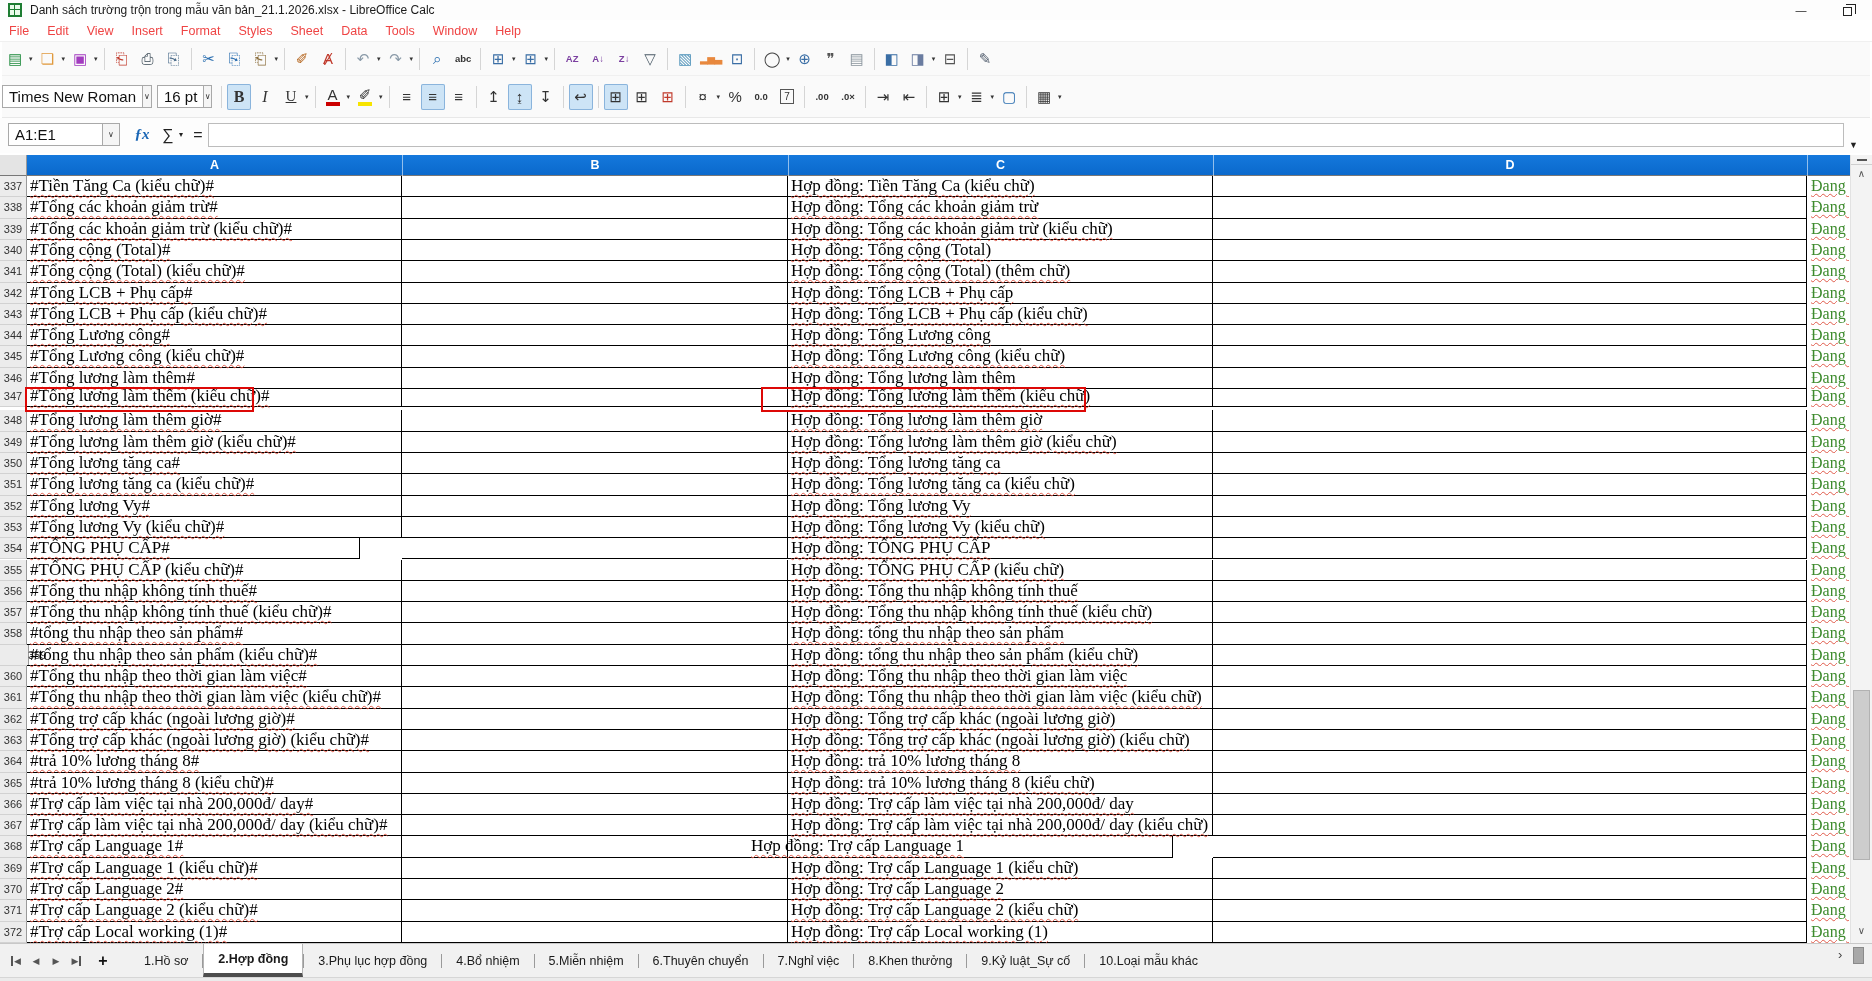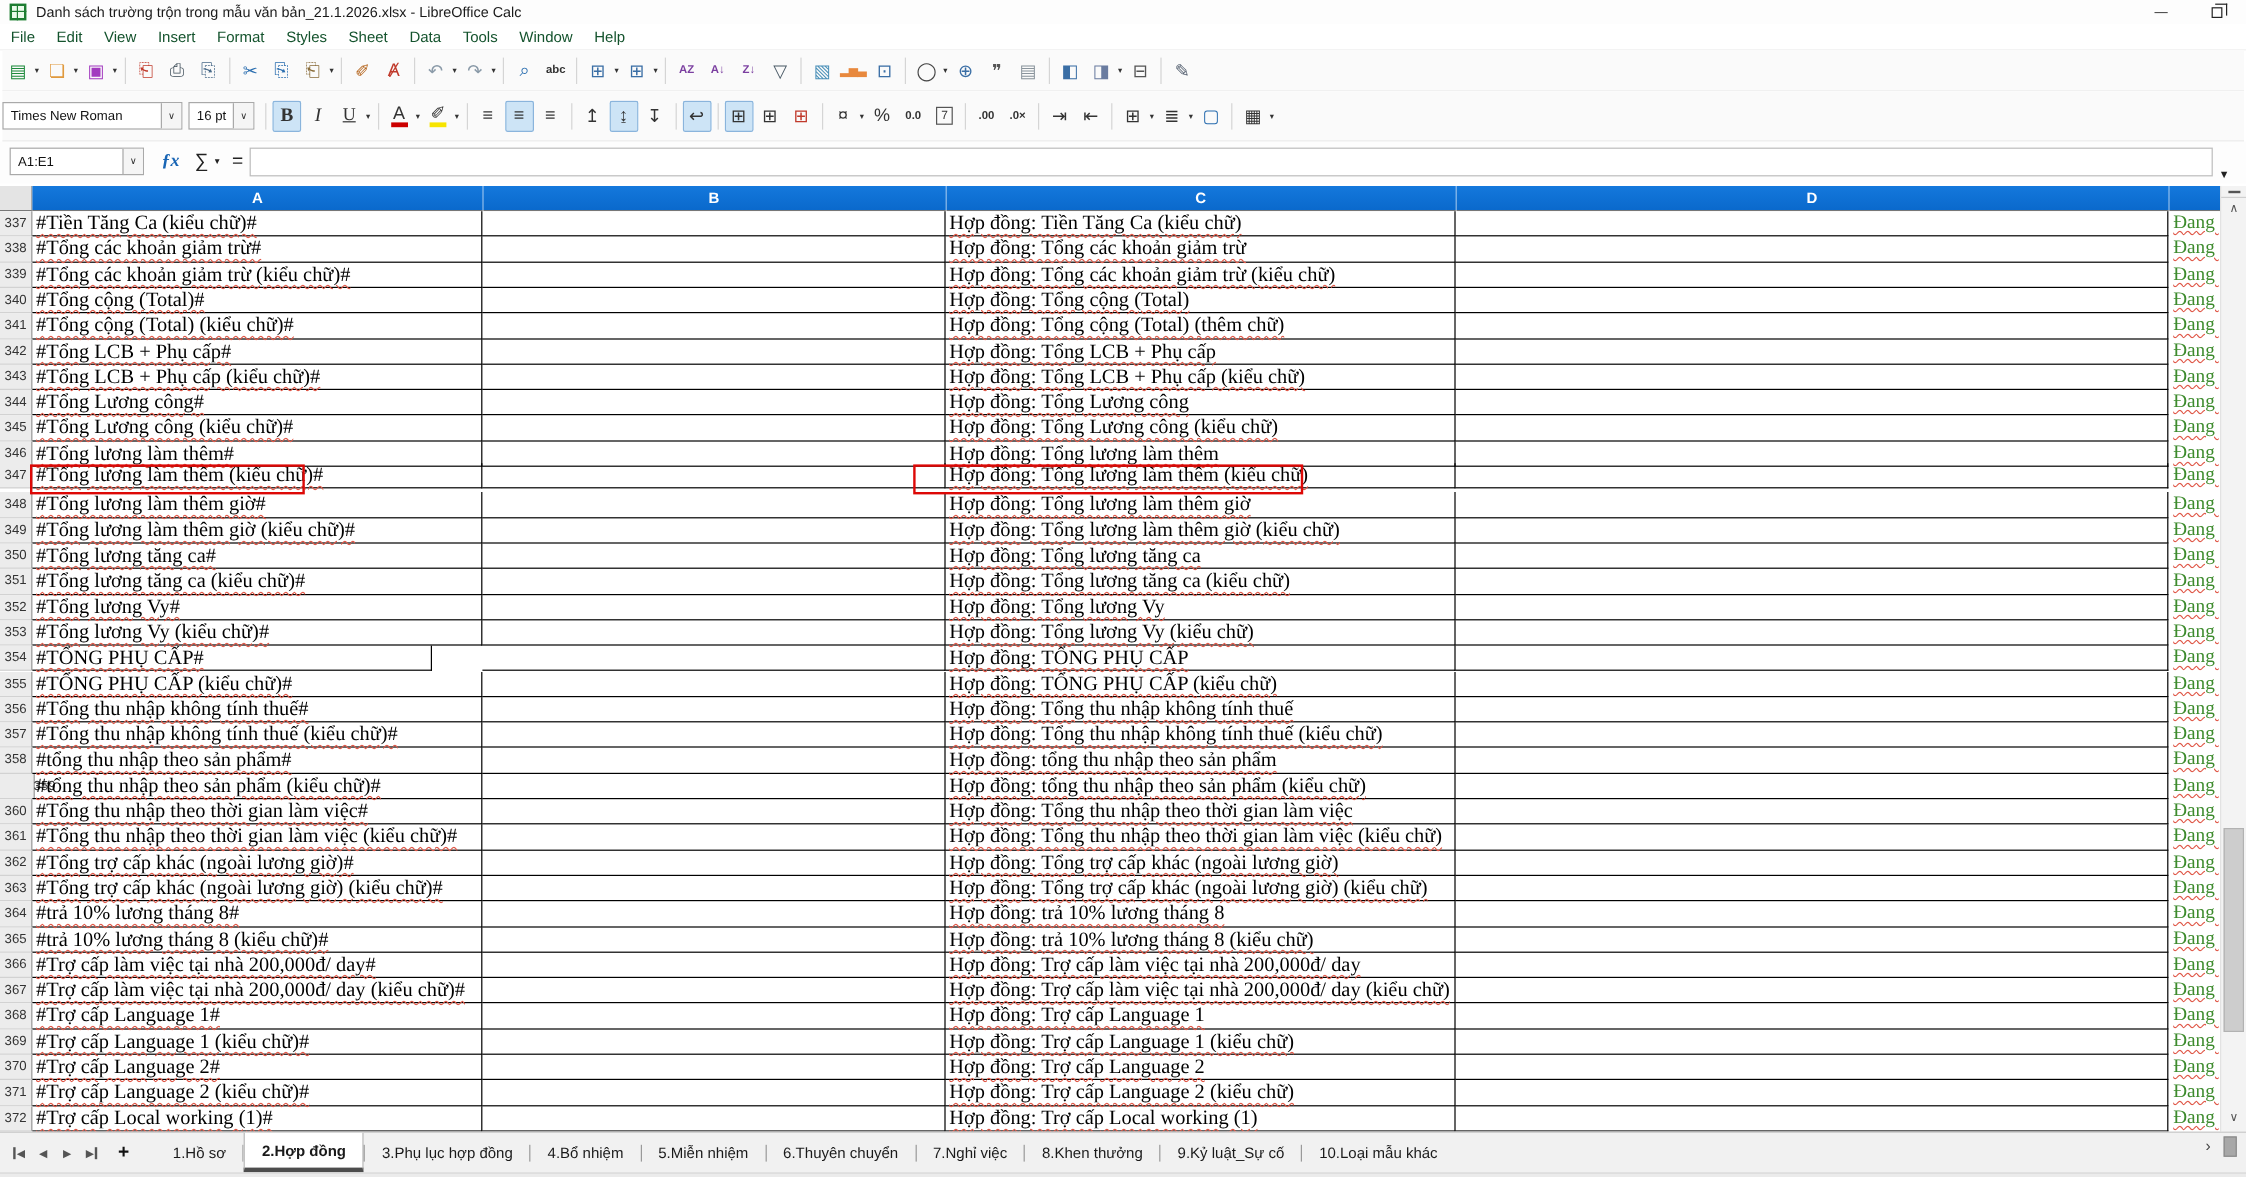--- a/index.html
+++ b/index.html
@@ -15,38 +15,38 @@
       linear-gradient(#1e7d32,#1e7d32) 4px 0/1px 14px no-repeat, #eafbea; }
   .title-text { position:absolute; left:30px; top:0; line-height:20px; font-size:12px; color:#1a1a1a; white-space:nowrap; }
   .winbtn { position:absolute; top:0; width:30px; height:20px; text-align:center; line-height:20px; font-size:11px; color:#222; }
   .win-min { left:1786px; }
   .win-restore { left:1832px; }
   .restore-glyph { position:relative; display:inline-block; width:9px; height:9px; border:1px solid #222; background:#fdfdfd; top:2px; }
   .restore-glyph::before { content:""; position:absolute; left:2px; top:-4px; width:9px; height:9px; border:1px solid #222; border-left:none; border-bottom:none; }
 
   
   .menubar { position:absolute; left:0; top:20px; width:1872px; height:22px; background:#fff; border-bottom:1px solid #f0f0f0; }
-  .menu-item { display:inline-block; padding:0 9px; line-height:22px; font-size:12.5px; color:#14532d; }
+  .menu-item { display:inline-block; padding:0 9px; line-height:22px; font-size:12.5px; color:#ef4444; }
 
   
   .tb1 { position:absolute; left:2px; top:42px; width:1868px; height:34px; display:flex; align-items:center; background:#fafafa; border-bottom:1px solid #f0f0f0; }
   .tb2 { position:absolute; left:2px; top:76px; width:1868px; height:42px; display:flex; align-items:center; background:#fafafa; border-bottom:1px solid #e8e8e8; }
   .icon-btn { display:inline-flex; align-items:center; justify-content:center; min-width:24px; height:26px; margin:0 1px; font-size:15px; border-radius:2px; }
   .icon-btn.small { font-size:9.5px; font-weight:bold; letter-spacing:0; }
   .icon-btn.boxed span { border:1px solid #555; padding:0 3px; font-size:10px; line-height:13px; }
   .icon-btn.active { background:#cde4f6; box-shadow:inset 0 0 0 1px #8ab4dc; }
   .icon-btn .glyph-bold { font-weight:bold; font-family:"Liberation Serif",serif; font-size:16px; }
   .icon-btn .glyph-italic { font-style:italic; font-family:"Liberation Serif",serif; font-size:16px; }
   .icon-btn .glyph-underline { text-decoration:underline; font-family:"Liberation Serif",serif; font-size:15px; }
   .bar-stack { display:flex; flex-direction:column; align-items:center; line-height:13px; }
   .color-bar { width:14px; height:4px; margin-top:1px; }
   .dd { font-size:7px; color:#333; margin-left:1px; margin-right:2px; align-self:center; }
   .tbsep { width:1px; height:22px; background:#d5d5d5; margin:0 4px; flex:0 0 auto; }
   .combo { display:inline-flex; height:23px; border:1px solid #a9a9a9; background:#fff; align-items:center; margin-right:5px; }
-  .combo-text { padding:0 6px; font-size:11px; color:#111; white-space:nowrap; }
+  .combo-text { padding:0 6px; font-size:15px; color:#111; white-space:nowrap; }
   .combo-arrow { width:17px; height:100%; border-left:1px solid #a9a9a9; background:#f5f5f5; font-size:8px; color:#333; display:flex; align-items:center; justify-content:center; }
 
   
   .fbar { position:absolute; left:0; top:118px; width:1872px; height:35px; background:#fdfdfd; }
   .namebox { position:absolute; left:8px; top:5px; width:112px; }
   .fbtn { position:absolute; top:5px; height:23px; display:flex; align-items:center; justify-content:center; width:24px; color:#222; }
   .fx { font-family:"Liberation Serif",serif; font-style:italic; font-weight:bold; color:#1a66b5; font-size:15px; }
   .formula-input { position:absolute; left:208px; top:5px; width:1636px; height:24px; background:#fff; border:1px solid #bcbcbc; }
   .fbar-expand { position:absolute; left:1849px; top:22px; font-size:9px; color:#222; }
 
@@ -607,21 +607,21 @@
         <div class="cell" style="left: 27px; width: 375px; line-height: 19.306px;"><span class="sq">#Trợ cấp làm việc tại nhà 200,000đ/ day (kiểu chữ)#</span></div>
         <div class="cell" style="left: 402px; width: 386px; line-height: 19.306px;"></div>
         <div class="cell" style="left: 788px; width: 425px; line-height: 19.306px;"><span class="sq">Hợp đồng: Trợ cấp làm việc tại nhà 200,000đ/ day (kiểu chữ)</span></div>
         <div class="cell" style="left: 1213px; width: 594px; line-height: 19.306px;"></div>
         <div class="cellE" style="line-height: 19.306px; color: rgb(61, 139, 45);">Đang s</div>
       </div>
       <div class="row" style="top: 660.49px; height: 21.31px;">
         <div class="rh" style="line-height: 21.306px;">368</div>
         <div class="cell" style="left: 27px; width: 375px; line-height: 19.306px;"><span class="sq">#Trợ cấp Language 1#</span></div>
         <div class="cell" style="left: 402px; width: 386px; line-height: 19.306px;"></div>
-        <div class="cell" style="left: 788px; width: 425px; line-height: 19.306px;"><span class="sq">Hợp đồng: Trợ cấp Language 1</span></div>
+        <div class="cell" style="left: 748px; width: 425px; line-height: 19.306px;"><span class="sq">Hợp đồng: Trợ cấp Language 1</span></div>
         <div class="cell" style="left: 1213px; width: 594px; line-height: 19.306px;"></div>
         <div class="cellE" style="line-height: 19.306px; color: rgb(61, 139, 45);">Đang s</div>
       </div>
       <div class="row" style="top: 681.79px; height: 21.31px;">
         <div class="rh" style="line-height: 21.306px;">369</div>
         <div class="cell" style="left: 27px; width: 375px; line-height: 19.306px;"><span class="sq">#Trợ cấp Language 1 (kiểu chữ)#</span></div>
         <div class="cell" style="left: 402px; width: 386px; line-height: 19.306px;"></div>
         <div class="cell" style="left: 788px; width: 425px; line-height: 19.306px;"><span class="sq">Hợp đồng: Trợ cấp Language 1 (kiểu chữ)</span></div>
         <div class="cell" style="left: 1213px; width: 594px; line-height: 19.306px;"></div>
         <div class="cellE" style="line-height: 19.306px; color: rgb(61, 139, 45);">Đang s</div>

